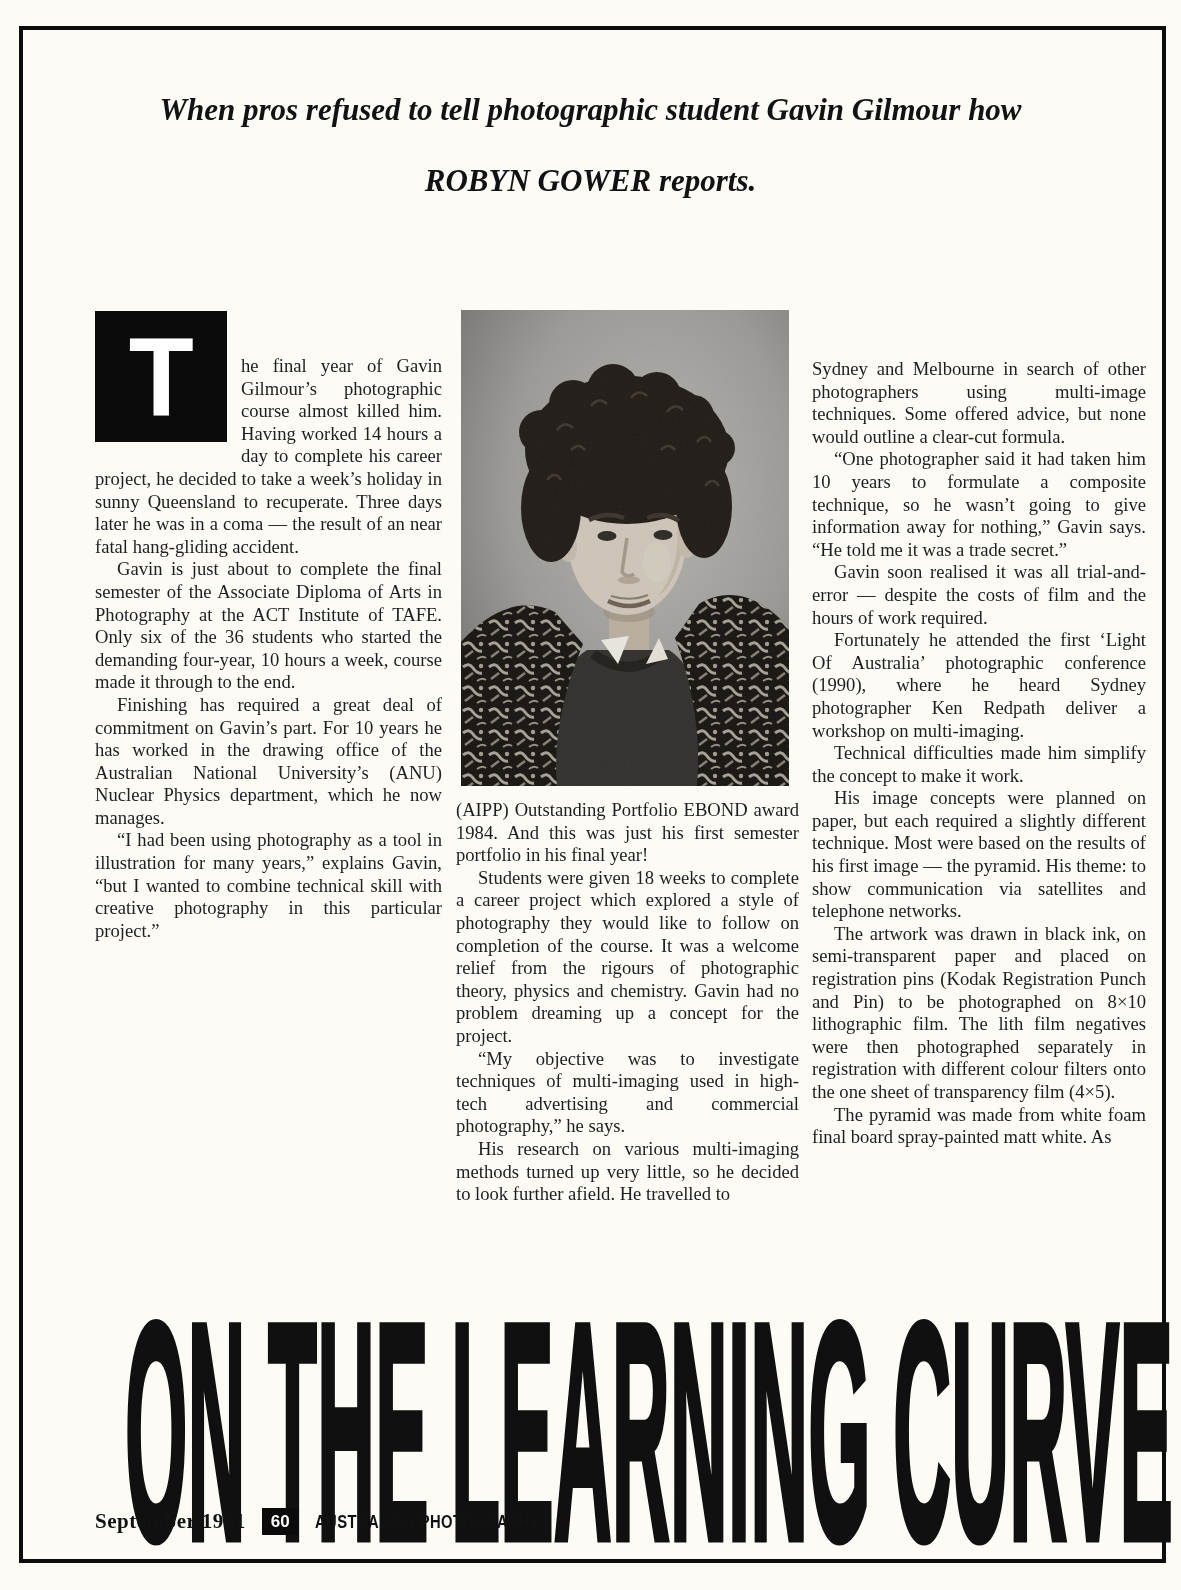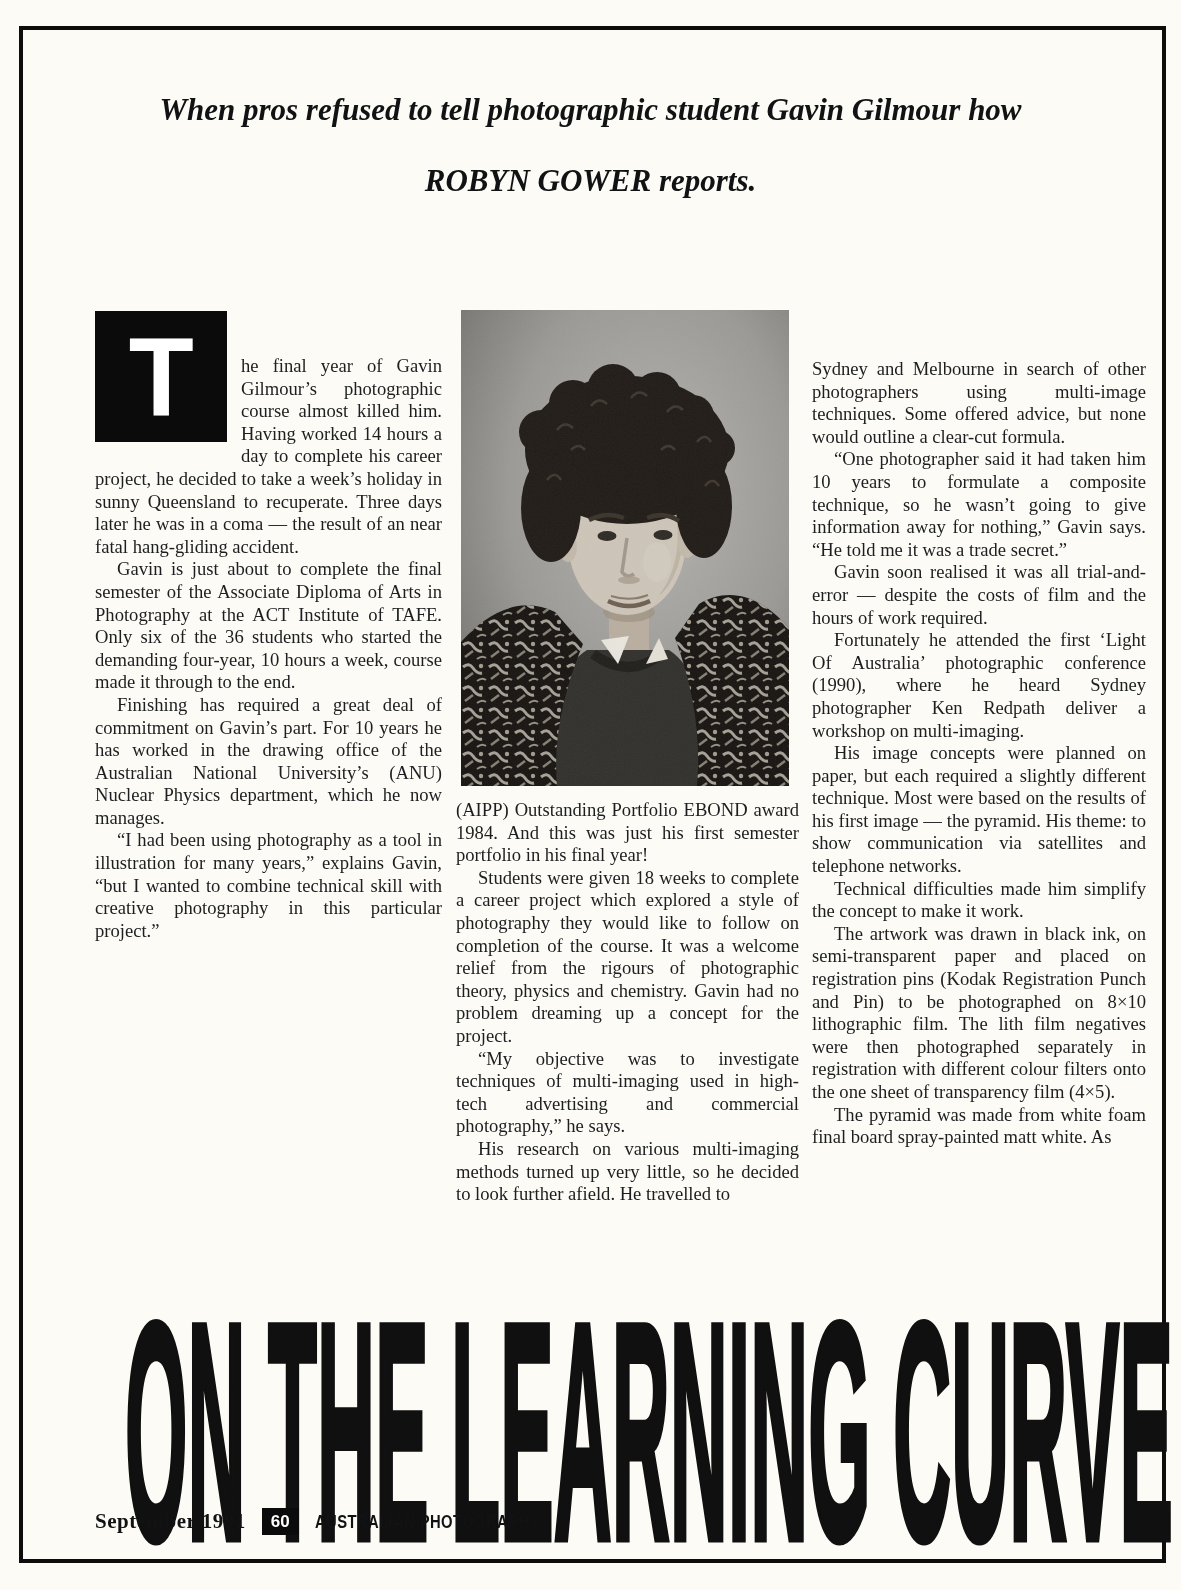--- a/index.html
+++ b/index.html
@@ -211,22 +211,22 @@
     <p class="para indent">Students were given 18 weeks to complete a career project which explored a style of photography they would like to follow on completion of the course. It was a welcome relief from the rigours of photographic theory, physics and chemistry. Gavin had no problem dreaming up a concept for the project.</p>
     <p class="para indent">“My objective was to investigate techniques of multi-imaging used in high-tech advertising and commercial photography,” he says.</p>
     <p class="para indent">His research on various multi-imaging methods turned up very little, so he decided to look further afield. He travelled to</p>
   </div>
 
   <div class="col col-3">
     <p class="para">Sydney and Melbourne in search of other photographers using multi-image techniques. Some offered advice, but none would outline a clear-cut formula.</p>
     <p class="para indent">“One photographer said it had taken him 10 years to formulate a composite technique, so he wasn’t going to give information away for nothing,” Gavin says. “He told me it was a trade secret.”</p>
     <p class="para indent">Gavin soon realised it was all trial-and-error — despite the costs of film and the hours of work required.</p>
     <p class="para indent">Fortunately he attended the first ‘Light Of Australia’ photographic conference (1990), where he heard Sydney photographer Ken Redpath deliver a workshop on multi-imaging.</p>
+    <p class="para indent">Technical difficulties made him simplify the concept to make it work.</p>
     <p class="para indent">His image concepts were planned on paper, but each required a slightly different technique. Most were based on the results of his first image — the pyramid. His theme: to show communication via satellites and telephone networks.</p>
-    <p class="para indent">Technical difficulties made him simplify the concept to make it work.</p>
     <p class="para indent">The artwork was drawn in black ink, on semi-transparent paper and placed on registration pins (Kodak Registration Punch and Pin) to be photographed on 8×10 lithographic film. The lith film negatives were then photographed separately in registration with different colour filters onto the one sheet of transparency film (4×5).</p>
     <p class="para indent">The pyramid was made from white foam final board spray-painted matt white. As</p>
   </div>
 
   <div class="banner">
     <svg width="1052" height="242" viewBox="0 0 1052 242">
       <text x="1" y="231" font-family="Liberation Sans, sans-serif" font-weight="bold" font-size="310" fill="#101010" stroke="#101010" stroke-width="7" stroke-linejoin="miter" textLength="1048" lengthAdjust="spacingAndGlyphs">ON THE LEARNING CURVE</text>
     </svg>
   </div>
 

